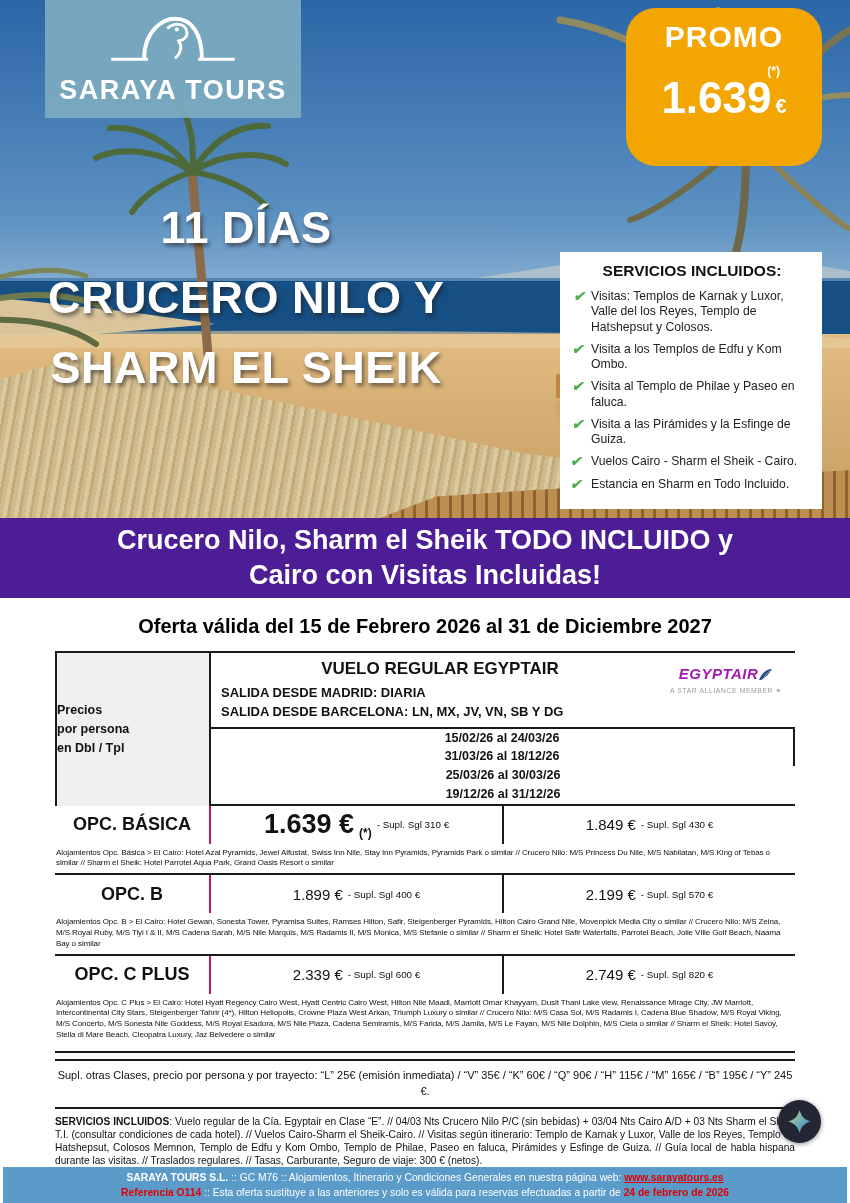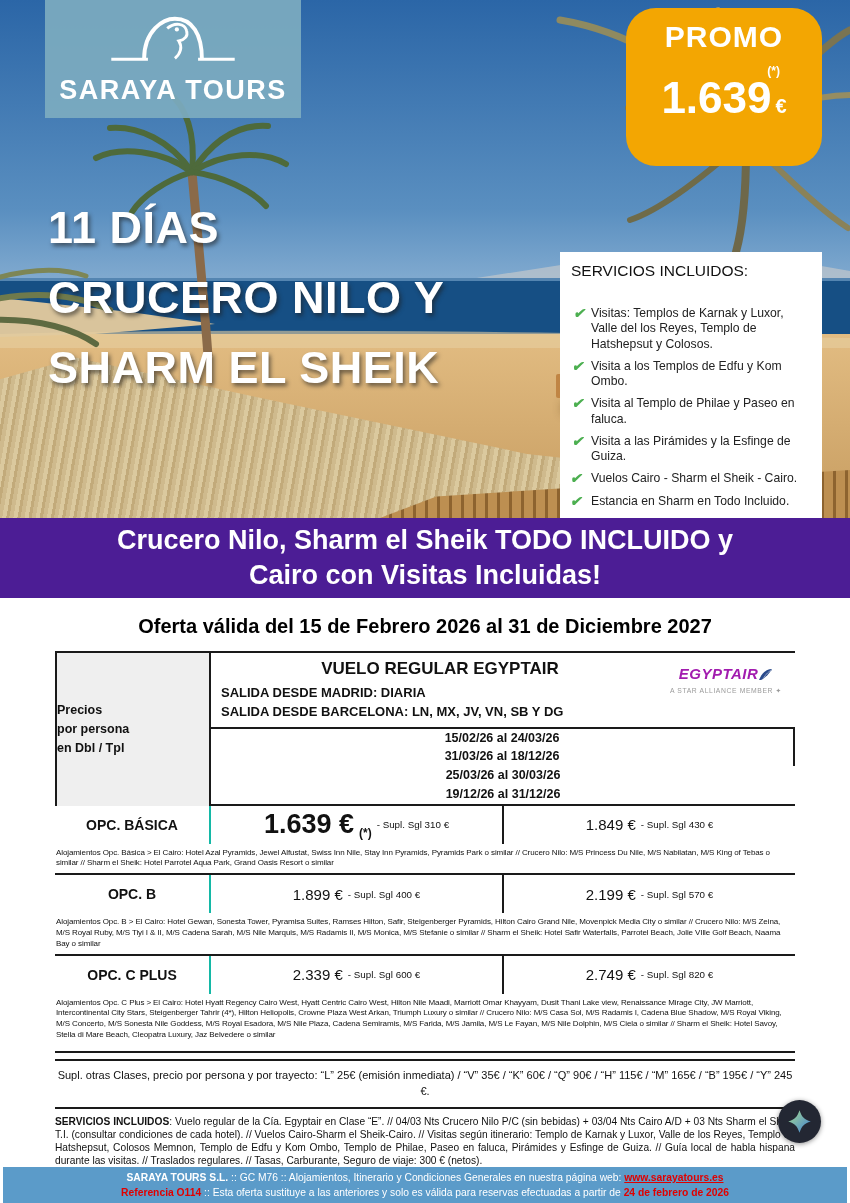--- a/index.html
+++ b/index.html
@@ -29,25 +29,25 @@
 
   .promo { position:absolute; right:28px; top:8px; width:196px; height:158px;
            background:#f3a602; border-radius:30px; color:#fff; }
   .promo-label { text-align:center; margin-top:12px; font-size:30px; font-weight:bold; letter-spacing:1px; }
   .promo-ast { text-align:right; padding-right:42px; font-size:12px; font-weight:bold; margin-top:10px; }
   .promo-price { text-align:center; font-size:44px; font-weight:bold; line-height:.9; }
   .promo-eur { font-size:20px; font-weight:bold; margin-left:4px; }
 
   .hero-title { position:absolute; left:48px; top:193px; color:#fff; font-weight:bold;
                 font-size:45px; line-height:1.55; letter-spacing:.5px;
-                text-shadow:2px 3px 4px rgba(30,30,30,.6); }
+                text-shadow:2px 3px 4px rgba(30,30,30,.6);text-align:center; }
 
   .services { position:absolute; right:28px; top:252px; width:262px; background:#fff;
               padding:10px 9px 10px 11px; }
-  .sv-title { font-weight:normal; font-size:15.5px; margin-bottom:26px; color:#111; }
+  .sv-title { text-align:center; font-weight:bold; font-size:15.5px; margin-bottom:9px; color:#111; }
   .sv-item { display:flex; gap:6px; font-size:12.2px; line-height:1.25; margin-bottom:7px; color:#222; }
   .check { color:#4caf50; font-weight:bold; font-size:14px; line-height:1; transform:skewX(-12deg); flex:0 0 14px; }
 
   
   .banner { height:80px; background:#4c1d95; color:#fff; display:flex; flex-direction:column;
             align-items:center; justify-content:center; font-weight:bold; font-size:27px; line-height:1.3; }
 
   .validity { text-align:center; font-weight:bold; font-size:20px; color:#000; margin:17px 0 13px; }
 
   
@@ -62,22 +62,22 @@
   .t-air-sub { font-weight:bold; font-size:13px; line-height:1.45; }
   .eg-logo { position:absolute; right:8px; top:12px; width:122px; text-align:center; }
   .eg-name { font-style:italic; font-weight:bold; font-size:15px; color:#a21caf; letter-spacing:.5px; }
   .eg-sub { font-size:6.8px; color:#9a9a9a; letter-spacing:.6px; margin-top:4px; }
   .t-dates { display:flex; border-bottom:2px solid #1a1a1a; min-height:48px;flex-direction:column; }
   .t-date { flex:1; display:flex; flex-direction:column; justify-content:center; text-align:center;
             font-weight:bold; font-size:12.5px; line-height:1.5; }
   .t-date.first { border-right:2px solid #1a1a1a; }
 
   .opc { display:flex; min-height:38px; align-items:stretch; }
-  .opc-label { width:156px; border-right:2px solid #14b8a6; display:flex; align-items:center;
-               justify-content:center; font-weight:bold; font-size:14px; text-align:center; }
+  .opc-label { width:156px; border-right:2px solid #be185d; display:flex; align-items:center;
+               justify-content:center; font-weight:bold; font-size:18px; text-align:center; }
   .opc-p1 { flex:1; border-right:2px solid #1a1a1a; display:flex; align-items:center; justify-content:center; gap:5px; }
   .opc-p2 { flex:1; display:flex; align-items:center; justify-content:center; gap:5px; }
   .big-price { font-size:27px; font-weight:bold; }
   .big-note { font-size:12px; font-weight:bold; align-self:flex-end; margin-bottom:4px; }
   .med-price { font-size:15px; }
   .suppl { font-size:9.8px; }
   .hotels { font-size:8px; line-height:1.35; padding:4px 1px; letter-spacing:-0.1px; }
   .rule { border-top:2px solid #1a1a1a; }
   .rule-gap { margin-top:6px; }
 

